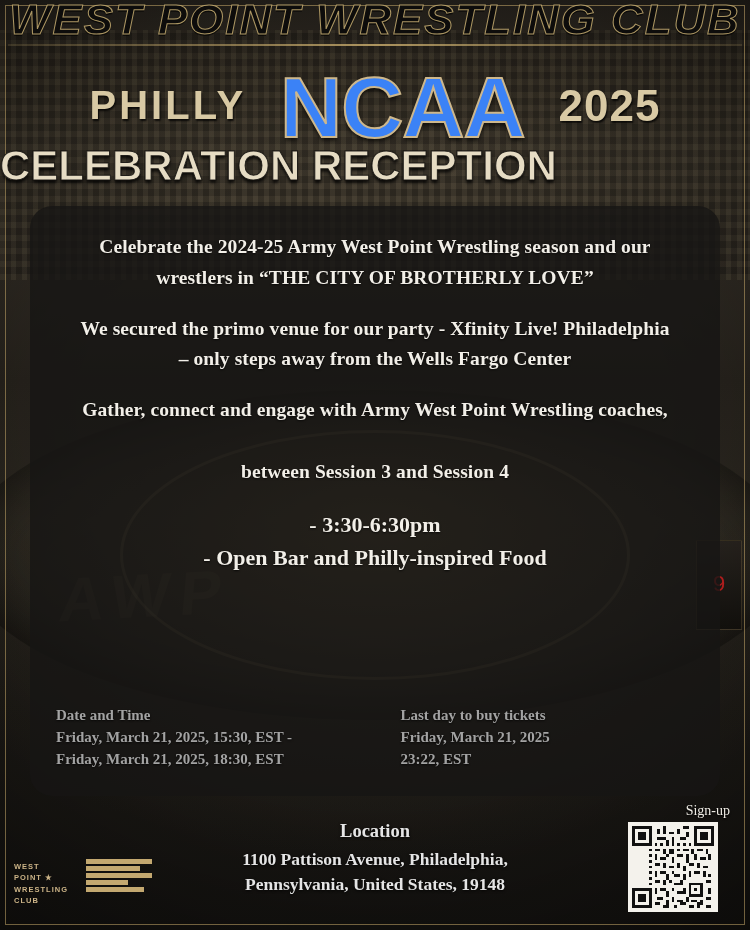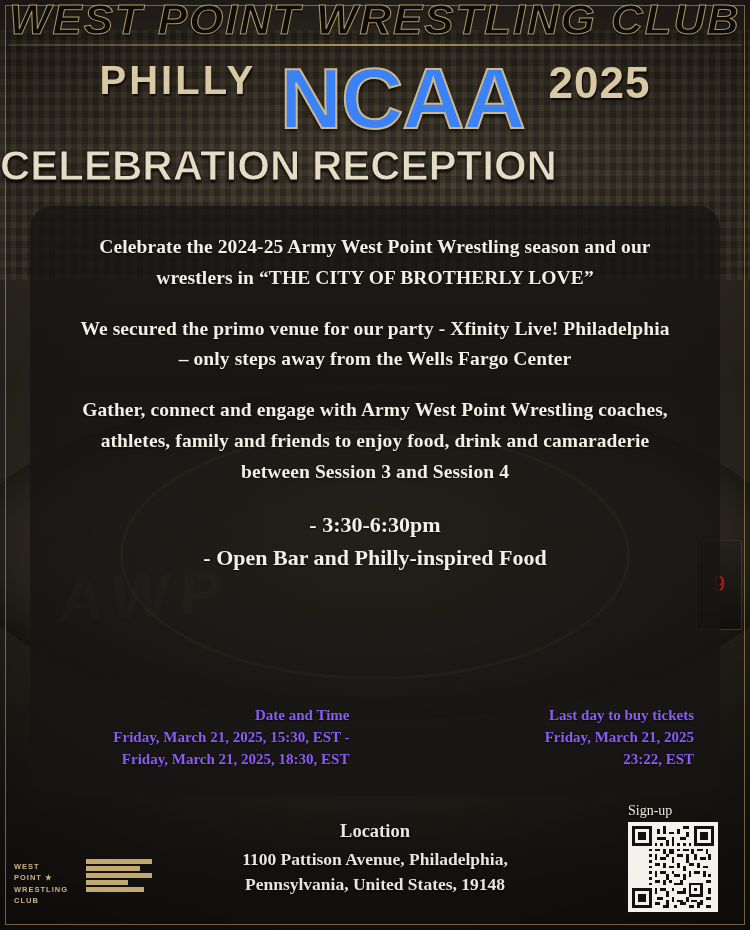--- a/index.html
+++ b/index.html
@@ -114,23 +114,23 @@
     top: 44px; left: 8px; right: 8px;
     height: 2px;
     background: linear-gradient(to right, rgba(196,168,106,0.15), rgba(196,168,106,0.85), rgba(196,168,106,0.15));
   }
 
   .title-row {
     position: absolute;
     top: 58px; left: 0; right: 0;
     height: 100px;
     display: flex;
-    align-items: flex-start;
+    align-items: center;
     justify-content: center;
-    gap: 24px;
+    gap: 34px;
   }
   .philly {
     font-family: "Liberation Sans", sans-serif;
     font-weight: 700;
     font-size: 40px;
     letter-spacing: 3px;
     color: #d8c9a4;
     text-shadow: 1px 2px 2px rgba(0,0,0,.8);
     padding-bottom: 6px;
   }
@@ -200,25 +200,25 @@
   .two-col {
     position: absolute;
     left: 26px; right: 26px;
     bottom: 26px;
     display: flex;
     justify-content: space-between;
     align-items: flex-start;
   }
   .col {
     width: 46%;
-    text-align: right;
+    text-align: left;
     font-size: 15px;
     font-weight: 700;
     line-height: 1.42;
-    color: #8b5cf6;
+    color: #a3a3a3;
     text-shadow: 0 1px 2px rgba(0,0,0,.7);
   }
   .col .hd { display: block; margin-bottom: 1px; }
 
   
   .footer-location {
     position: absolute;
     left: 0; right: 0;
     top: 818px;
     text-align: center;
@@ -257,21 +257,21 @@
   .flag i:nth-child(2) { width: 82%; }
   .flag i:nth-child(3) { width: 100%; }
   .flag i:nth-child(4) { width: 64%; }
   .flag i:nth-child(5) { width: 88%; }
 
   
   .qr-wrap {
     position: absolute;
     right: 20px; bottom: 18px;
     width: 102px;
-    text-align: left;
+    text-align: right;
     margin-left: 31px;
   }
   .qr-label {
     font-family: "Liberation Serif", serif;
     font-size: 14px;
     color: #efece5;
     margin-bottom: 3px;
     text-shadow: 0 1px 2px #000;
   }
   .qr {
@@ -314,21 +314,21 @@
       <span>wrestlers in “THE CITY OF BROTHERLY LOVE”</span>
     </div>
 
     <div class="para">
       <span>We secured the primo venue for our party - Xfinity Live! Philadelphia</span><br>
       <span>– only steps away from the Wells Fargo Center</span>
     </div>
 
     <div class="para">
       <span>Gather, connect and engage with Army West Point Wrestling coaches,</span><br>
-      <span>athletes, family and friends to enjoy food, drink and camaraderie</span><br>
+      <br>
       <span>between Session 3 and Session 4</span>
     </div>
 
     <div class="bullet b1">- 3:30-6:30pm</div>
     <div class="bullet">- Open Bar and Philly-inspired Food</div>
 
     <div class="two-col">
       <div class="col">
         <span class="hd">Date and Time</span>
         <span>Friday, March 21, 2025, 15:30, EST -</span><br>

